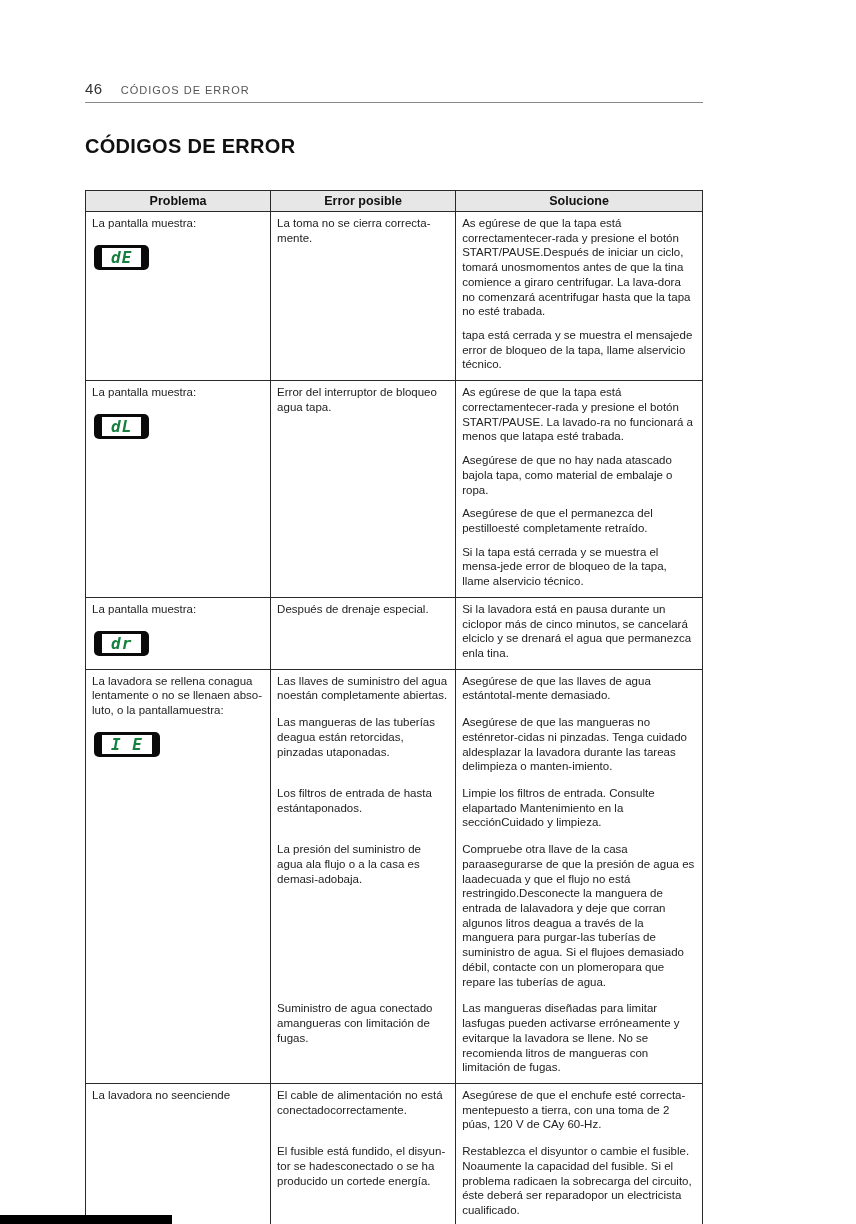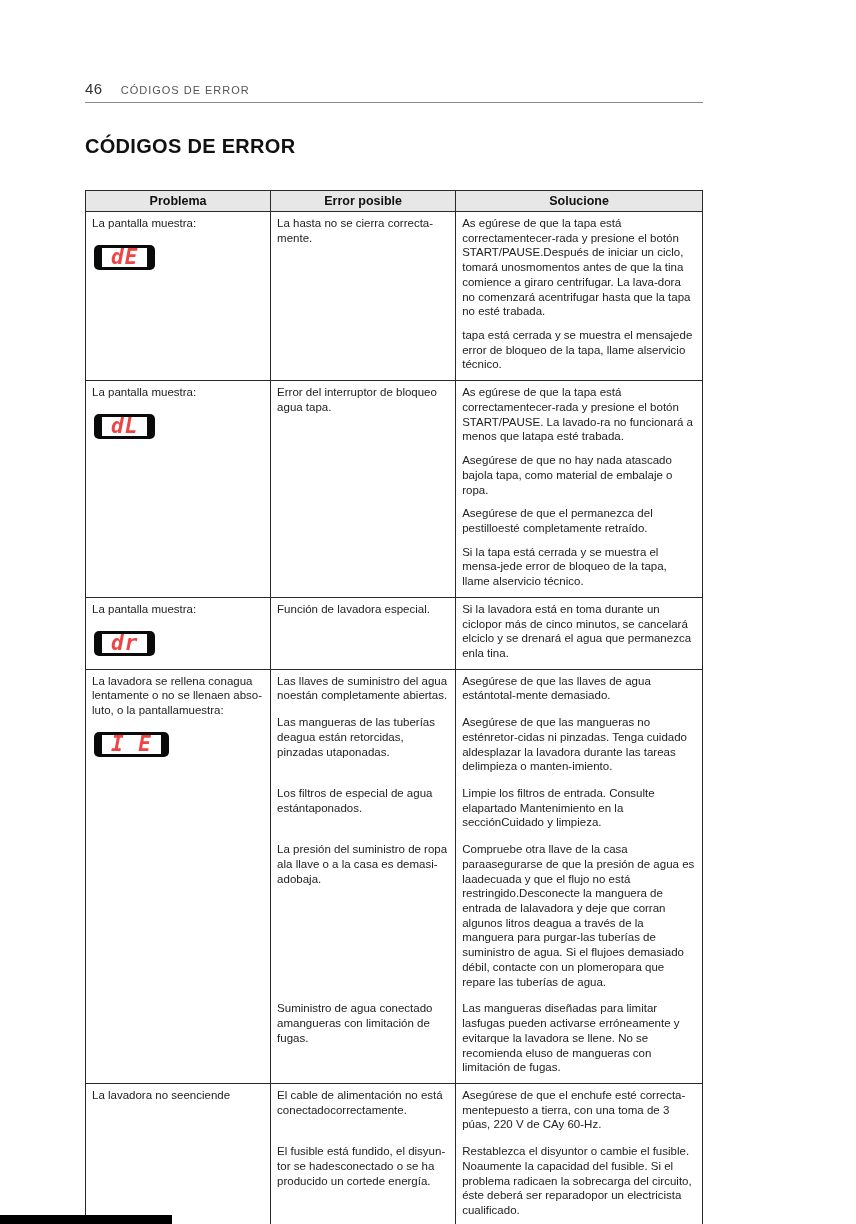--- a/index.html
+++ b/index.html
@@ -85,25 +85,25 @@
   .lcd {
     display: inline-block;
     background: #0a0a0a;
     border-radius: 5px;
     padding: 3px 8px;
     margin: 5px 0 2px 2px;
   }
   .lcd-code {
     display: block;
     background: #ffffff;
-    color: #ef4444;
+    color: #15803d;
     font-family: "DejaVu Sans Mono", monospace;
     font-style: italic;
     font-weight: bold;
-    font-size: 21px;
+    font-size: 16px;
     line-height: 19px;
     padding: 0 9px;
     letter-spacing: 1px;
     white-space: pre;
   }
   .scan-artifact {
     position: absolute;
     left: 0;
     bottom: 0;
     width: 172px;
@@ -133,21 +133,21 @@
       <tr id="thead-row">
           <th>Problema</th>
           <th>Error posible</th>
           <th>Solucione</th>
         </tr>
     </thead>
     <tbody id="tbody">
         <tr>
           <td rowspan="1"><p class="para">La pantalla muestra:</p><span class="lcd"><span class="lcd-code">dE</span></span></td>
           <td class="">
-            <p class="para">La hasta no se cierra correcta-mente.</p>
+            <p class="para">La toma no se cierra correcta-mente.</p>
           </td>
           <td class="">
             <p class="para">As egúrese de que la tapa está correctamentecer-rada y presione el botón START/PAUSE.Después de iniciar un ciclo, tomará unosmomentos antes de que la tina comience a giraro centrifugar. La lava-dora no comenzará acentrifugar hasta que la tapa no esté trabada.</p>
             <p class="para">tapa está cerrada y se muestra el mensajede error de bloqueo de la tapa, llame alservicio técnico.</p>
           </td>
         </tr>
         <tr>
           <td rowspan="1"><p class="para">La pantalla muestra:</p><span class="lcd"><span class="lcd-code">dL</span></span></td>
           <td class="">
             <p class="para">Error del interruptor de bloqueo agua tapa.</p>
@@ -155,24 +155,24 @@
           <td class="">
             <p class="para">As egúrese de que la tapa está correctamentecer-rada y presione el botón START/PAUSE. La lavado-ra no funcionará a menos que latapa esté trabada.</p>
             <p class="para">Asegúrese de que no hay nada atascado bajola tapa, como material de embalaje o ropa.</p>
             <p class="para">Asegúrese de que el permanezca del pestilloesté completamente retraído.</p>
             <p class="para">Si la tapa está cerrada y se muestra el mensa-jede error de bloqueo de la tapa, llame alservicio técnico.</p>
           </td>
         </tr>
         <tr>
           <td rowspan="1"><p class="para">La pantalla muestra:</p><span class="lcd"><span class="lcd-code">dr</span></span></td>
           <td class="">
-            <p class="para">Función de lavadora especial.</p>
-          </td>
-          <td class="">
-            <p class="para">Si la lavadora está en toma durante un ciclopor más de cinco minutos, se cancelará elciclo y se drenará el agua que permanezca enla tina.</p>
+            <p class="para">Después de drenaje especial.</p>
+          </td>
+          <td class="">
+            <p class="para">Si la lavadora está en pausa durante un ciclopor más de cinco minutos, se cancelará elciclo y se drenará el agua que permanezca enla tina.</p>
           </td>
         </tr>
         <tr>
           <td rowspan="5"><p class="para">La lavadora se rellena conagua lentamente o no se llenaen abso-luto, o la pantallamuestra:</p><span class="lcd"><span class="lcd-code">I E</span></span></td>
           <td class="">
             <p class="para">Las llaves de suministro del agua noestán completamente abiertas.</p>
           </td>
           <td class="">
             <p class="para">Asegúrese de que las llaves de agua estántotal-mente demasiado.</p>
           </td>
@@ -180,51 +180,51 @@
         <tr>
           <td class="sub">
             <p class="para">Las mangueras de las tuberías deagua están retorcidas, pinzadas utaponadas.</p>
           </td>
           <td class="sub">
             <p class="para">Asegúrese de que las mangueras no esténretor-cidas ni pinzadas. Tenga cuidado aldesplazar la lavadora durante las tareas delimpieza o manten-imiento.</p>
           </td>
         </tr>
         <tr>
           <td class="sub">
-            <p class="para">Los filtros de especial de agua estántaponados.</p>
+            <p class="para">Los filtros de entrada de hasta estántaponados.</p>
           </td>
           <td class="sub">
             <p class="para">Limpie los filtros de entrada. Consulte elapartado Mantenimiento en la secciónCuidado y limpieza.</p>
           </td>
         </tr>
         <tr>
           <td class="sub">
-            <p class="para">La presión del suministro de ropa ala llave o a la casa es demasi-adobaja.</p>
+            <p class="para">La presión del suministro de agua ala flujo o a la casa es demasi-adobaja.</p>
           </td>
           <td class="sub">
             <p class="para">Compruebe otra llave de la casa paraasegurarse de que la presión de agua es laadecuada y que el flujo no está restringido.Desconecte la manguera de entrada de lalavadora y deje que corran algunos litros deagua a través de la manguera para purgar-las tuberías de suministro de agua. Si el flujoes demasiado débil, contacte con un plomeropara que repare las tuberías de agua.</p>
           </td>
         </tr>
         <tr>
           <td class="sub">
             <p class="para">Suministro de agua conectado amangueras con limitación de fugas.</p>
           </td>
           <td class="sub">
-            <p class="para">Las mangueras diseñadas para limitar lasfugas pueden activarse erróneamente y evitarque la lavadora se llene. No se recomienda eluso de mangueras con limitación de fugas.</p>
+            <p class="para">Las mangueras diseñadas para limitar lasfugas pueden activarse erróneamente y evitarque la lavadora se llene. No se recomienda litros de mangueras con limitación de fugas.</p>
           </td>
         </tr>
         <tr>
           <td rowspan="2">
             <p class="para">La lavadora no seenciende</p>
           </td>
           <td class="">
             <p class="para">El cable de alimentación no está conectadocorrectamente.</p>
           </td>
           <td class="">
-            <p class="para">Asegúrese de que el enchufe esté correcta-mentepuesto a tierra, con una toma de 3 púas, 220 V de CAy 60-Hz.</p>
+            <p class="para">Asegúrese de que el enchufe esté correcta-mentepuesto a tierra, con una toma de 2 púas, 120 V de CAy 60-Hz.</p>
           </td>
         </tr>
         <tr>
           <td class="sub">
             <p class="para">El fusible está fundido, el disyun-tor se hadesconectado o se ha producido un cortede energía.</p>
           </td>
           <td class="sub">
             <p class="para">Restablezca el disyuntor o cambie el fusible. Noaumente la capacidad del fusible. Si el problema radicaen la sobrecarga del circuito, éste deberá ser reparadopor un electricista cualificado.</p>
           </td>
         </tr>

